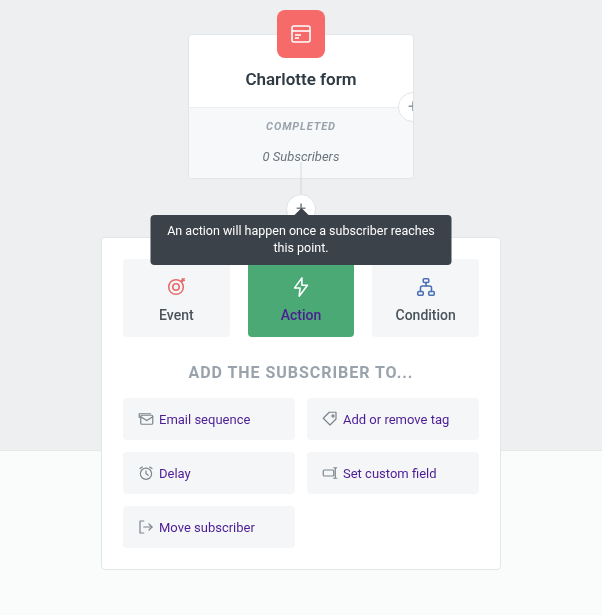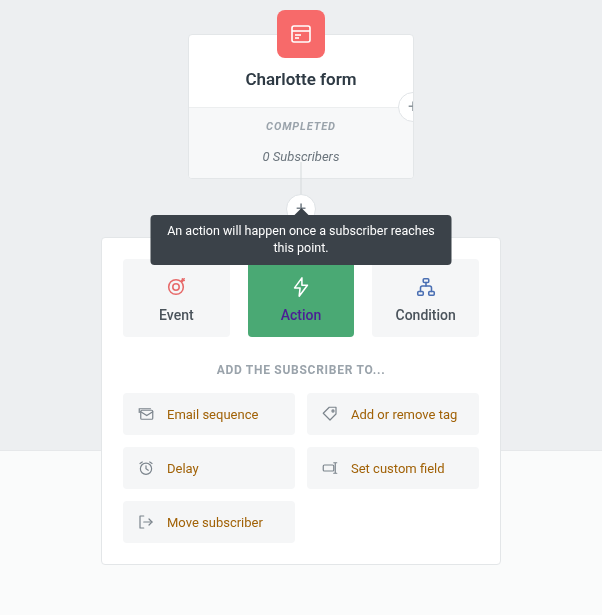--- a/index.html
+++ b/index.html
@@ -183,41 +183,41 @@
       margin-bottom: 8px;
     }
     .tab-label { font-size: 14px; font-weight: 500; }
     .tab.active {
       background: #4aa974;
       color: #4c1d95;
     }
     .tab.active .tab-icon svg { stroke: #fff; }
     .section-title {
       text-align: center;
-      font-size: 12px;
+      font-size: 16px;
       font-weight: 700;
       letter-spacing: 0.06em;
       color: #9aa3ab;
       margin: 26px 0 16px;
     }
     .opts {
       display: grid;
       grid-template-columns: 1fr 1fr;
       gap: 12px;
     }
     .opt {
       background: #f5f6f7;
       border-radius: 4px;
       padding: 12px 12px;
       display: flex;
       align-items: center;
-      gap: 10px;
+      gap: 2px;
       cursor: pointer;
       font-size: 13px;
-      color: #a16207;
+      color: #4c1d95;
     }
     .opt .ic { width: 22px; display:flex; justify-content:center; }
     .opt svg { stroke: #7b848c; }
 
     
     .bg-split {
       position: absolute;
       left:0; right:0; bottom:0;
       height: 165px;
       background: #fafbfb;

